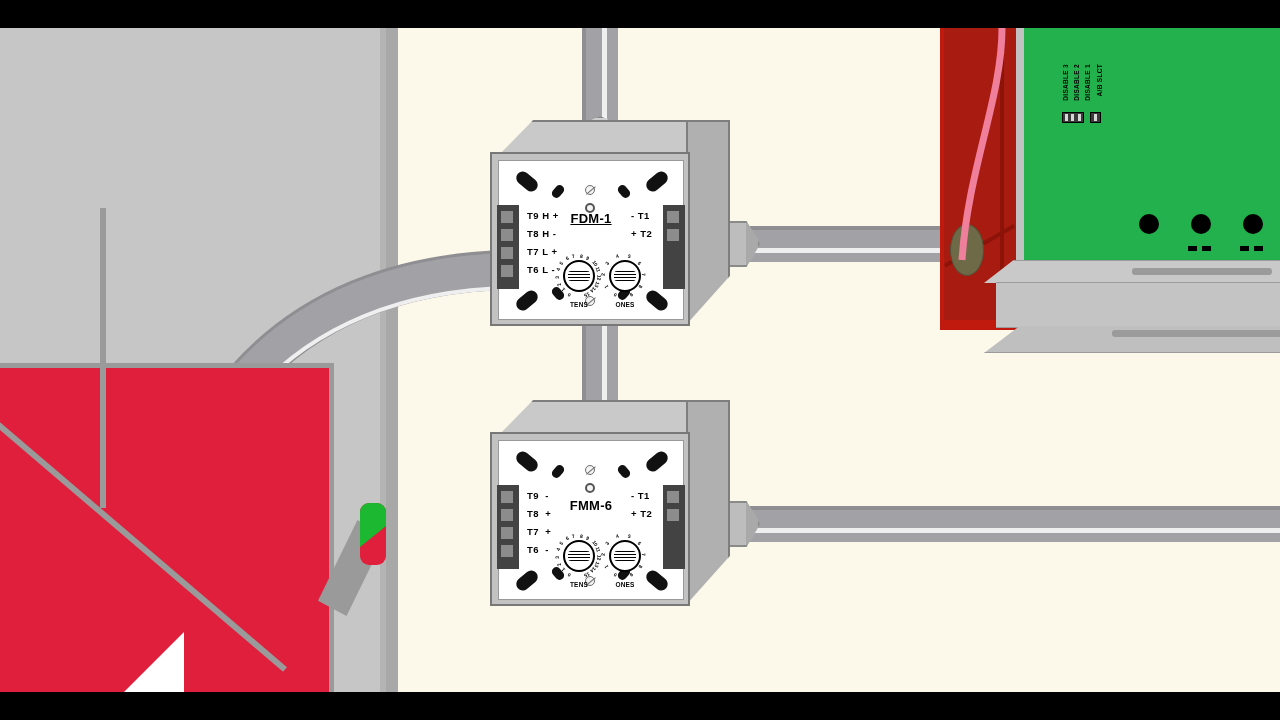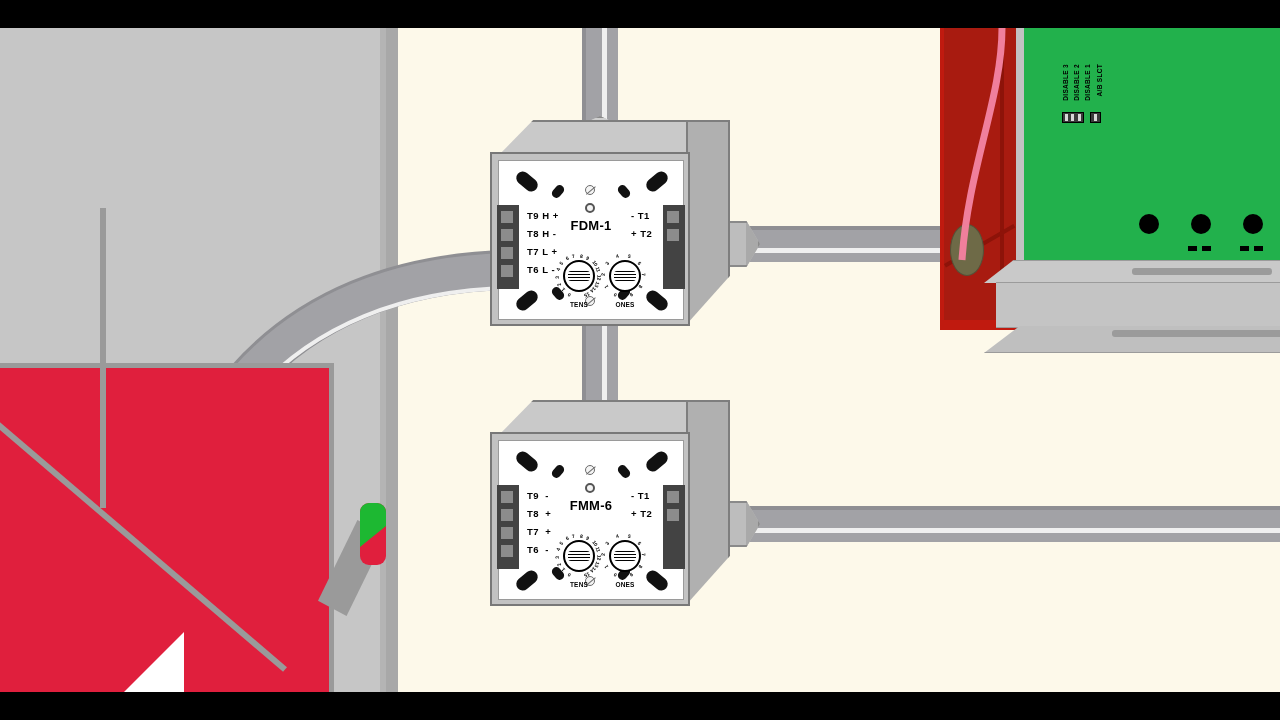--- a/index.html
+++ b/index.html
@@ -305,21 +305,21 @@
           <div class="scr sm" style="left:118px;top:128px;transform:rotate(-50deg);"></div>
 
           <div class="knock" style="left:86px;top:24px;">
               <span class="slash"></span>
             </div>
           <div class="knock dbl" style="left:86px;top:42px;"></div>
           <div class="knock" style="left:86px;top:135px;">
               <span class="slash"></span>
             </div>
 
-          <div class="modname" style="top:57px;">FDM-1</div>
+          <div class="modname" style="top:50px;text-decoration:underline;">FDM-1</div>
 
           <div class="tlabel" style="left:28px;top:49px;">T9 H +</div>
           <div class="tlabel" style="left:28px;top:67px;">T8 H -</div>
           <div class="tlabel" style="left:28px;top:85px;">T7 L +</div>
           <div class="tlabel" style="left:28px;top:103px;">T6 L -</div>
 
           <div class="tlabel" style="left:132px;top:49px;">- T1</div>
           <div class="tlabel" style="left:132px;top:67px;">+ T2</div>
 
           <div class="dial-wrap" style="left:58px;top:95px;">

